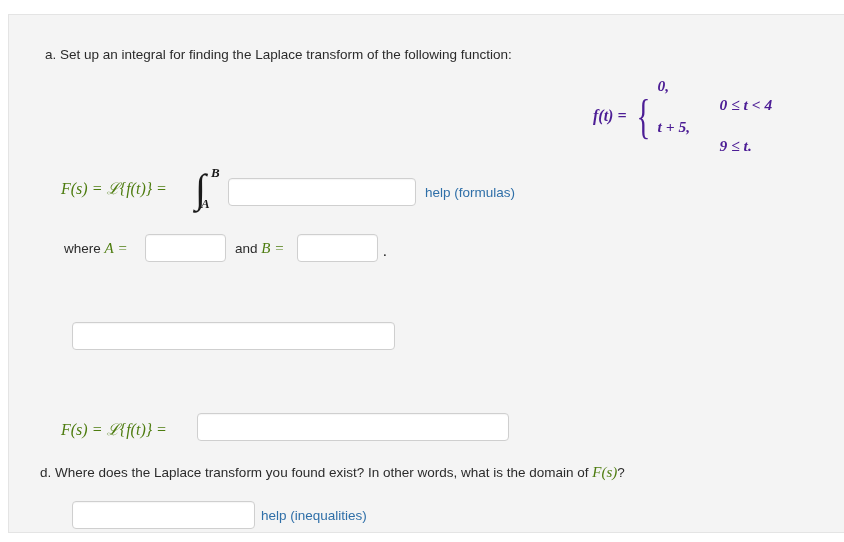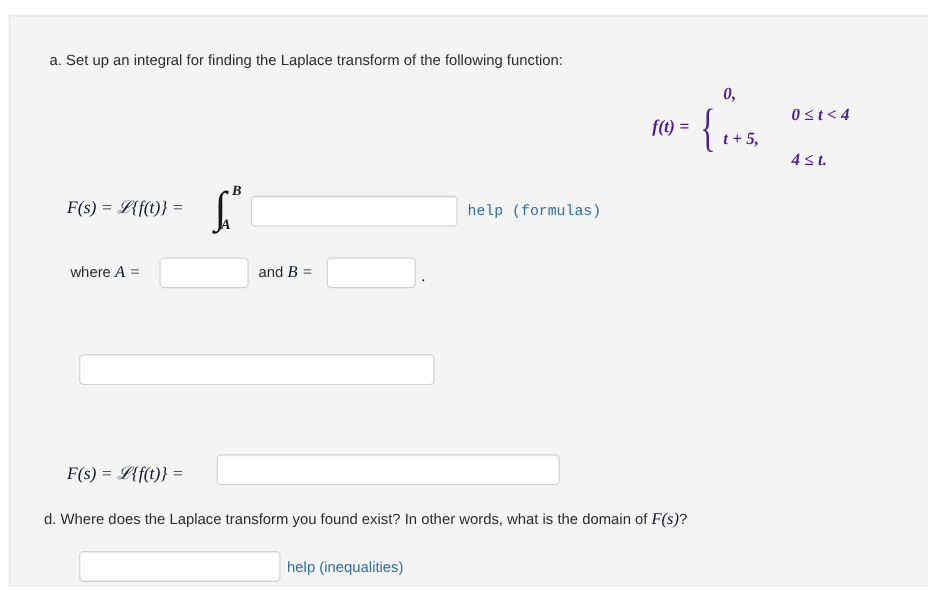--- a/index.html
+++ b/index.html
@@ -31,21 +31,21 @@
     position: absolute;
     font-size: 13.5px;
     color: #2b2b2b;
     white-space: nowrap;
     line-height: 1.3;
   }
 
   .mathserif {
     font-family: "Liberation Serif", "DejaVu Serif", serif;
     font-style: italic;
-    color: #0f172a;
+    color: #4d7c0f;
     white-space: nowrap;
   }
 
   
   .piecewise {
     position: absolute;
     left: 584px;
     top: 60px;
     display: flex;
     align-items: center;
@@ -146,36 +146,36 @@
   <div class="piecewise">
     <span class="pw-lhs">f(t) =</span>
     <span class="pw-brace">{</span>
     <span class="pw-rows">
       <span class="pw-row">
         <span class="pw-val">0,</span>
         <span class="pw-cond">0 ≤ t &lt; 4</span>
       </span>
       <span class="pw-row">
         <span class="pw-val">t + 5,</span>
-        <span class="pw-cond">4 ≤ t.</span>
+        <span class="pw-cond">9 ≤ t.</span>
       </span>
     </span>
   </div>
 
   <div class="mathserif" style="position:absolute; left:52px; top:162px; font-size:16px;">F(s) = ℒ{f(t)} =</div>
 
   <div class="integral" style="left:186px; top:156px; width:36px; height:44px;">
     <span class="int-sign">∫</span>
     <span class="int-upper">B</span>
     <span class="int-lower">A</span>
   </div>
 
   <input class="inputbox" type="text" style="left: 219px; top: 163px; width: 188px; height: 28px;" placeholder="" value="">
 
-  <a class="helplink" style="left:416px; top:170px;font-family:Liberation Mono, monospace;">help (formulas)</a>
+  <a class="helplink" style="left:416px; top:170px;">help (formulas)</a>
 
   <div class="qtext" style="left:55px; top:224px;text-align:right;">
     <span>where <span class="mathserif" style="font-size:15px;">A</span> <span class="mathserif up" style="font-size:15px;">=</span></span>
   </div>
 
   <input class="inputbox" type="text" style="left: 136px; top: 219px; width: 81px; height: 28px;" placeholder="">
 
   <div class="qtext" style="left:226px; top:224px;">
     <span>and <span class="mathserif" style="font-size:15px;">B</span> <span class="mathserif up" style="font-size:15px;">=</span></span>
   </div>

